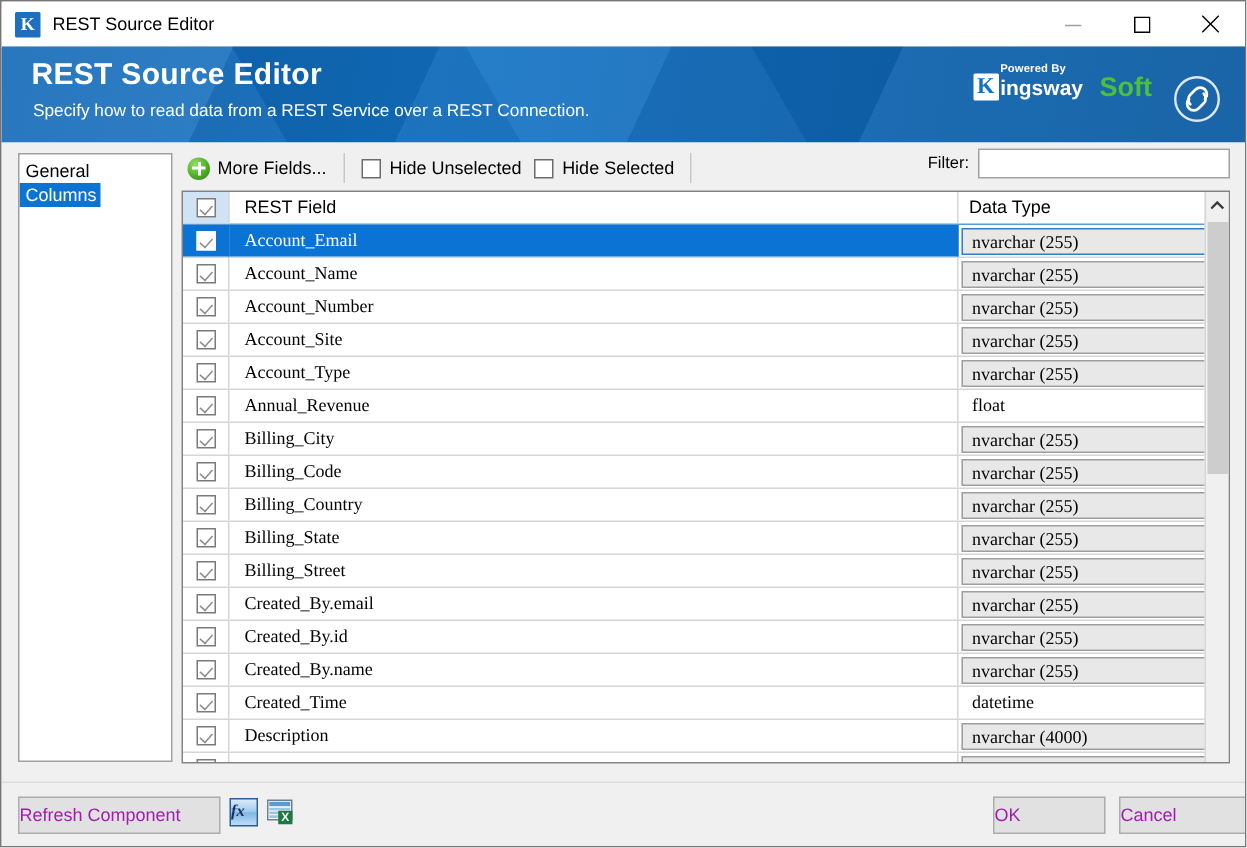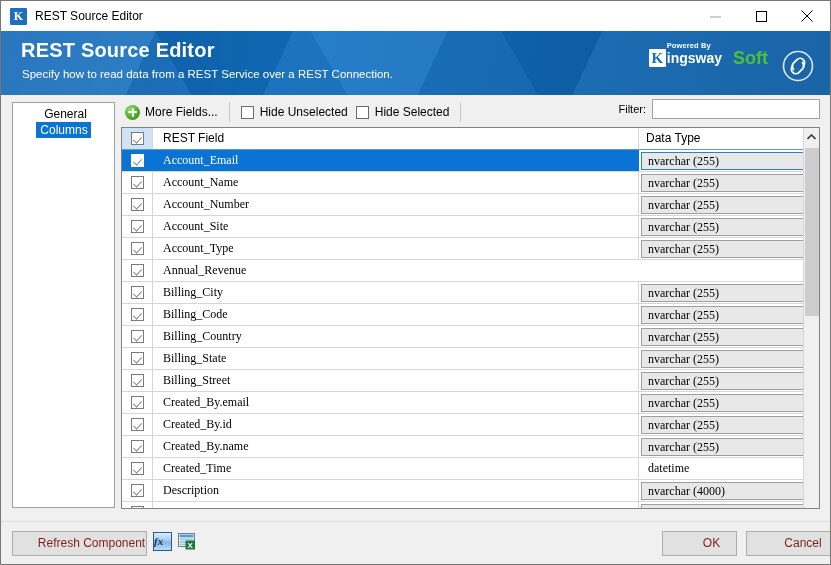--- a/index.html
+++ b/index.html
@@ -134,21 +134,20 @@
 
   
   .nav-panel {
     position: absolute; left: 11px; top: 7px;
     width: 103px; height: 406px;
     background: #ffffff;
     border: 1px solid #a0a0a0;
     box-sizing: border-box;
     padding-top: 3px;
     overflow: hidden;
-    text-align: center;
   }
   .nav-item {
     height: 16px; line-height: 16px;
     padding-left: 4px;
     font-size: 12px;
     color: #000;
     white-space: nowrap;
   }
   .nav-item.selected {
     background: #0a73d4;
@@ -353,25 +352,24 @@
     background: #f0f0f0;
     border-top: 1px solid #dcdcdc;
   }
   .btn {
     height: 25px;
     box-sizing: border-box;
     border: 1px solid #adadad;
     background: #e1e1e1;
     font-family: "Liberation Sans", sans-serif;
     font-size: 12px;
-    color: #7f1d1d;
-    text-align: center;
+    color: #a21caf;
+    text-align: left;
     line-height: 23px;
     white-space: nowrap;
-    padding-left: 24px;
   }
   .btn-refresh { position: absolute; left: 11px; top: 9px; width: 135px; }
   .btn-ok      { position: absolute; left: 661px; top: 9px; width: 75px; }
   .btn-cancel  { position: absolute; left: 745px; top: 9px; width: 90px; }
 
   .icon-fx {
     position: absolute; left: 152px; top: 531px;
     width: 19px; height: 19px;
     box-sizing: border-box;
     border: 1px solid #2a5d96;
@@ -523,20 +521,23 @@
             <div class="cell-field">Account_Type</div>
             <div class="cell-type">
               <div class="type-btn">nvarchar (255)</div>
             </div>
           </div>
           <div class="row">
             <div class="cell-check">
               <span class="chk"></span>
             </div>
             <div class="cell-field">Annual_Revenue</div>
+            <div class="cell-type">
+              <div class="type-plain">float</div>
+            </div>
           </div>
           <div class="row">
             <div class="cell-check">
               <span class="chk"></span>
             </div>
             <div class="cell-field">Billing_City</div>
             <div class="cell-type">
               <div class="type-btn">nvarchar (255)</div>
             </div>
           </div>

